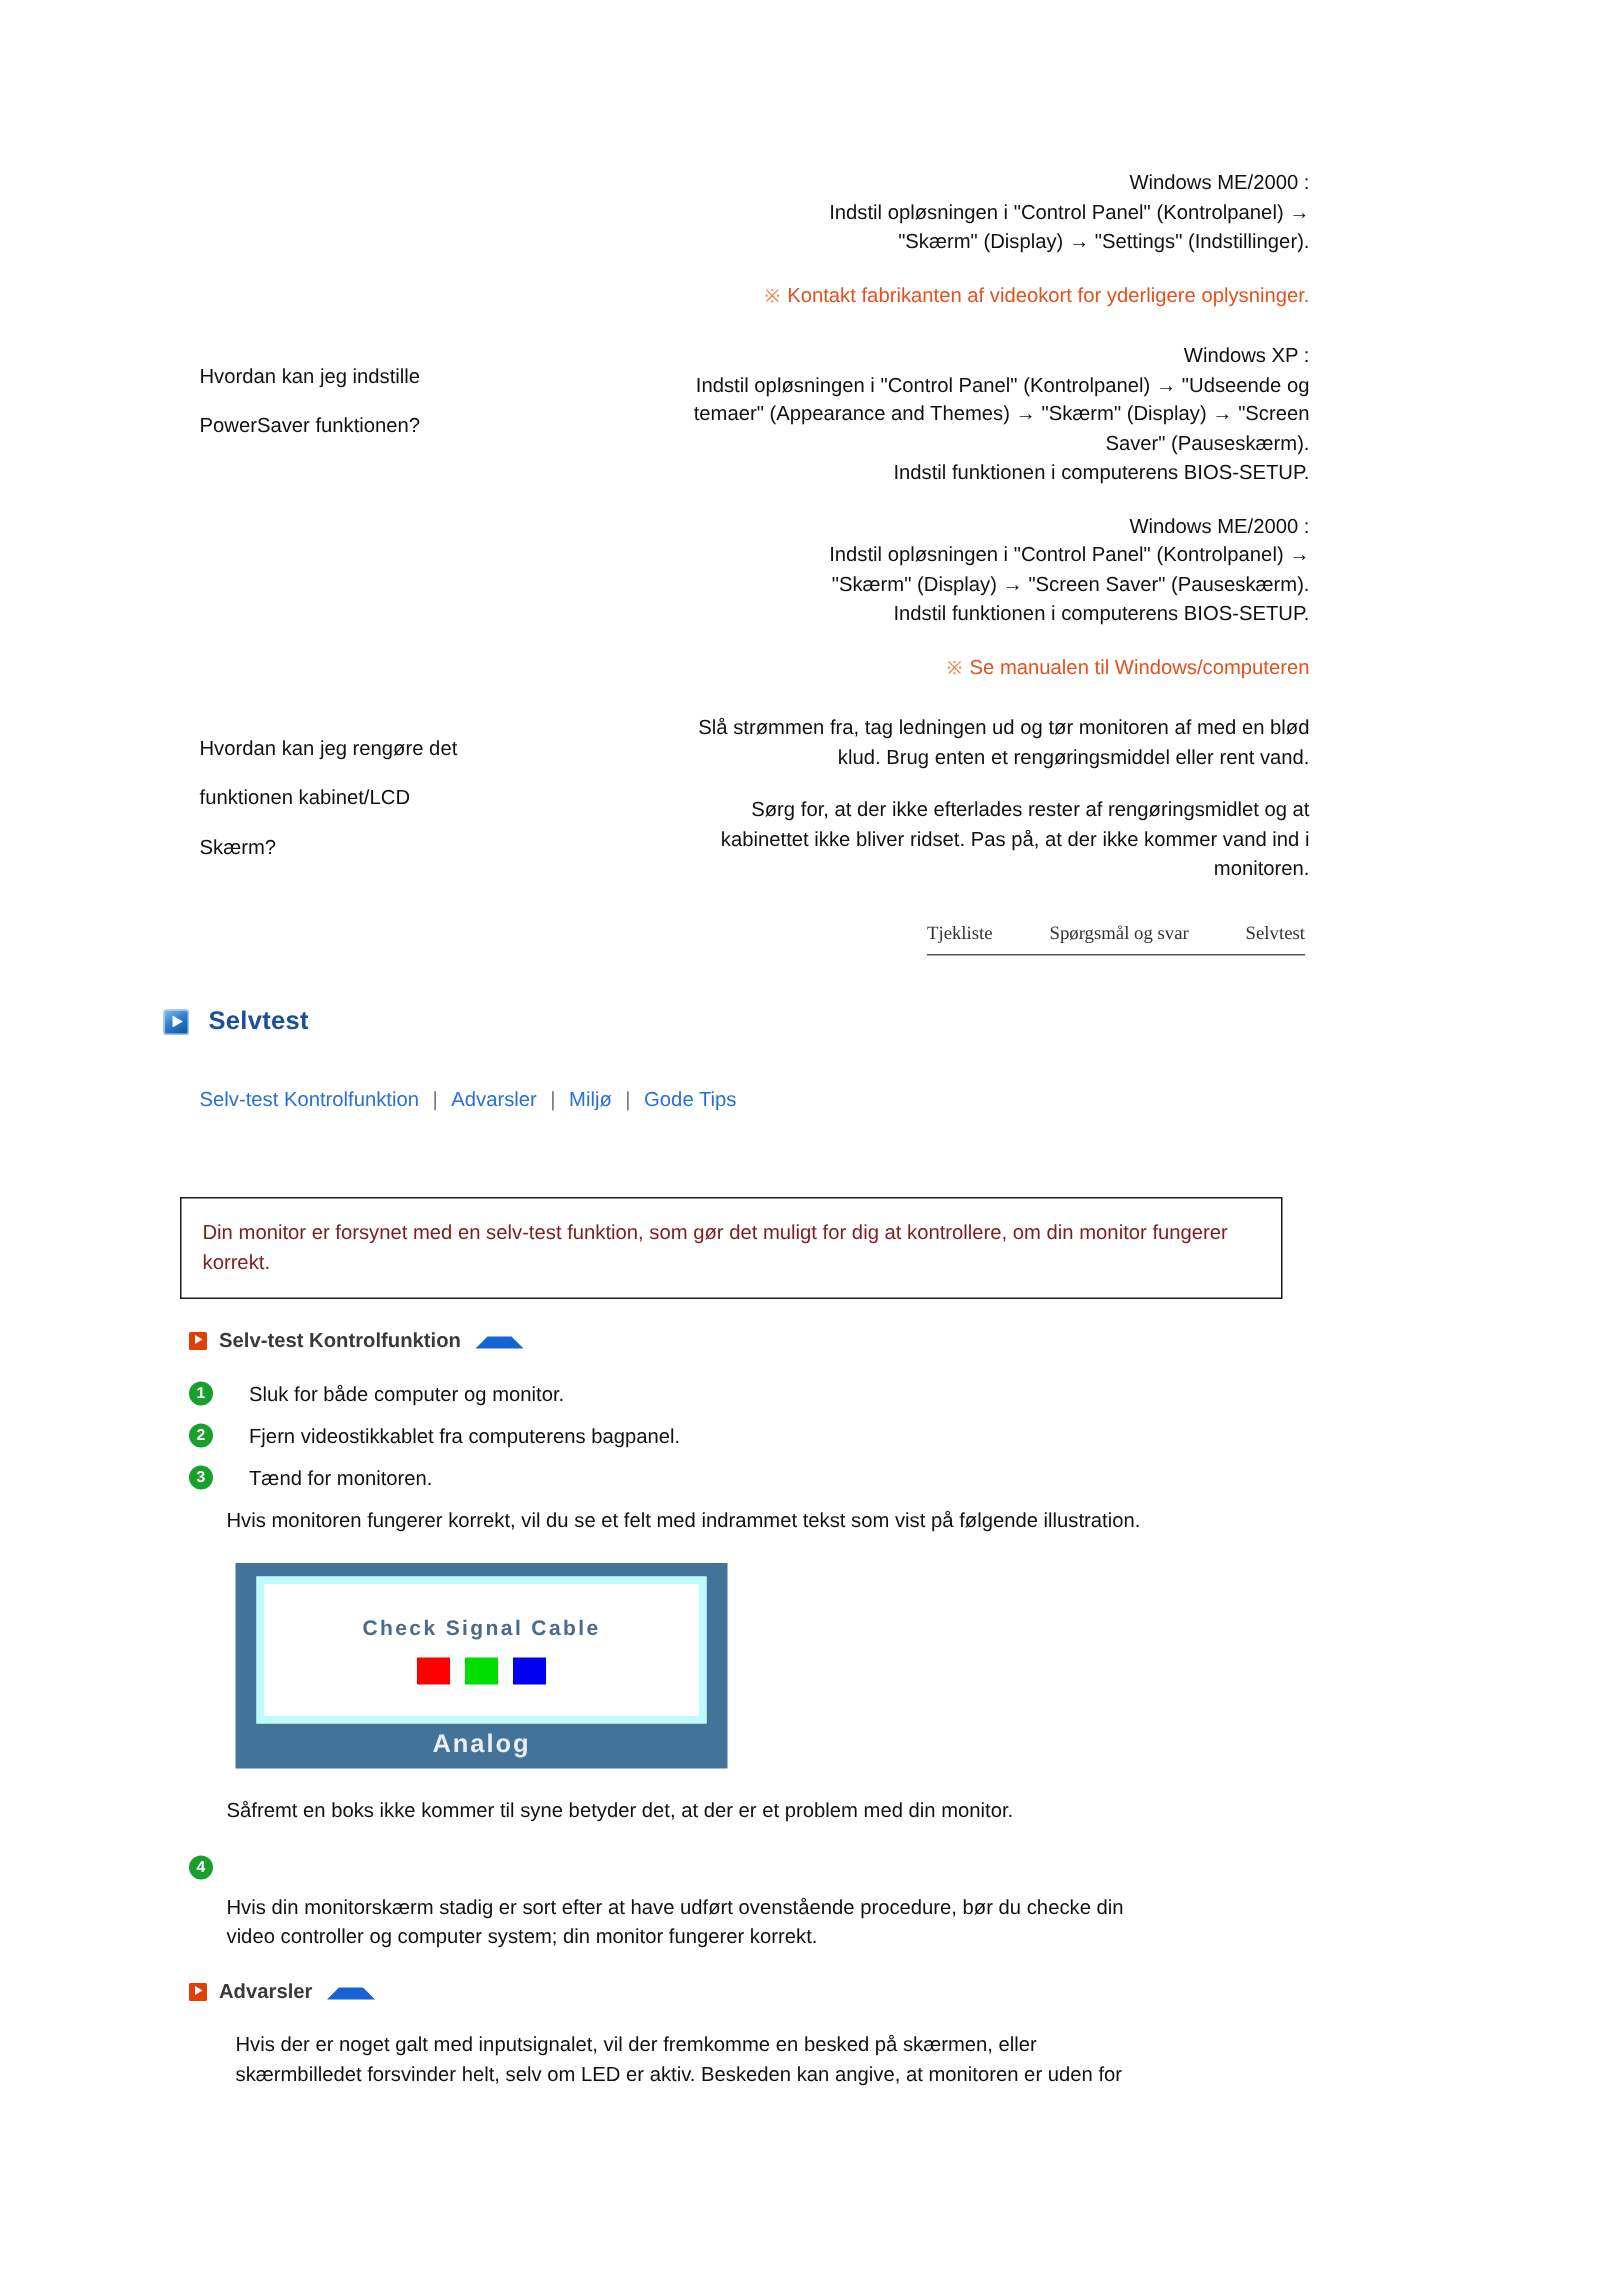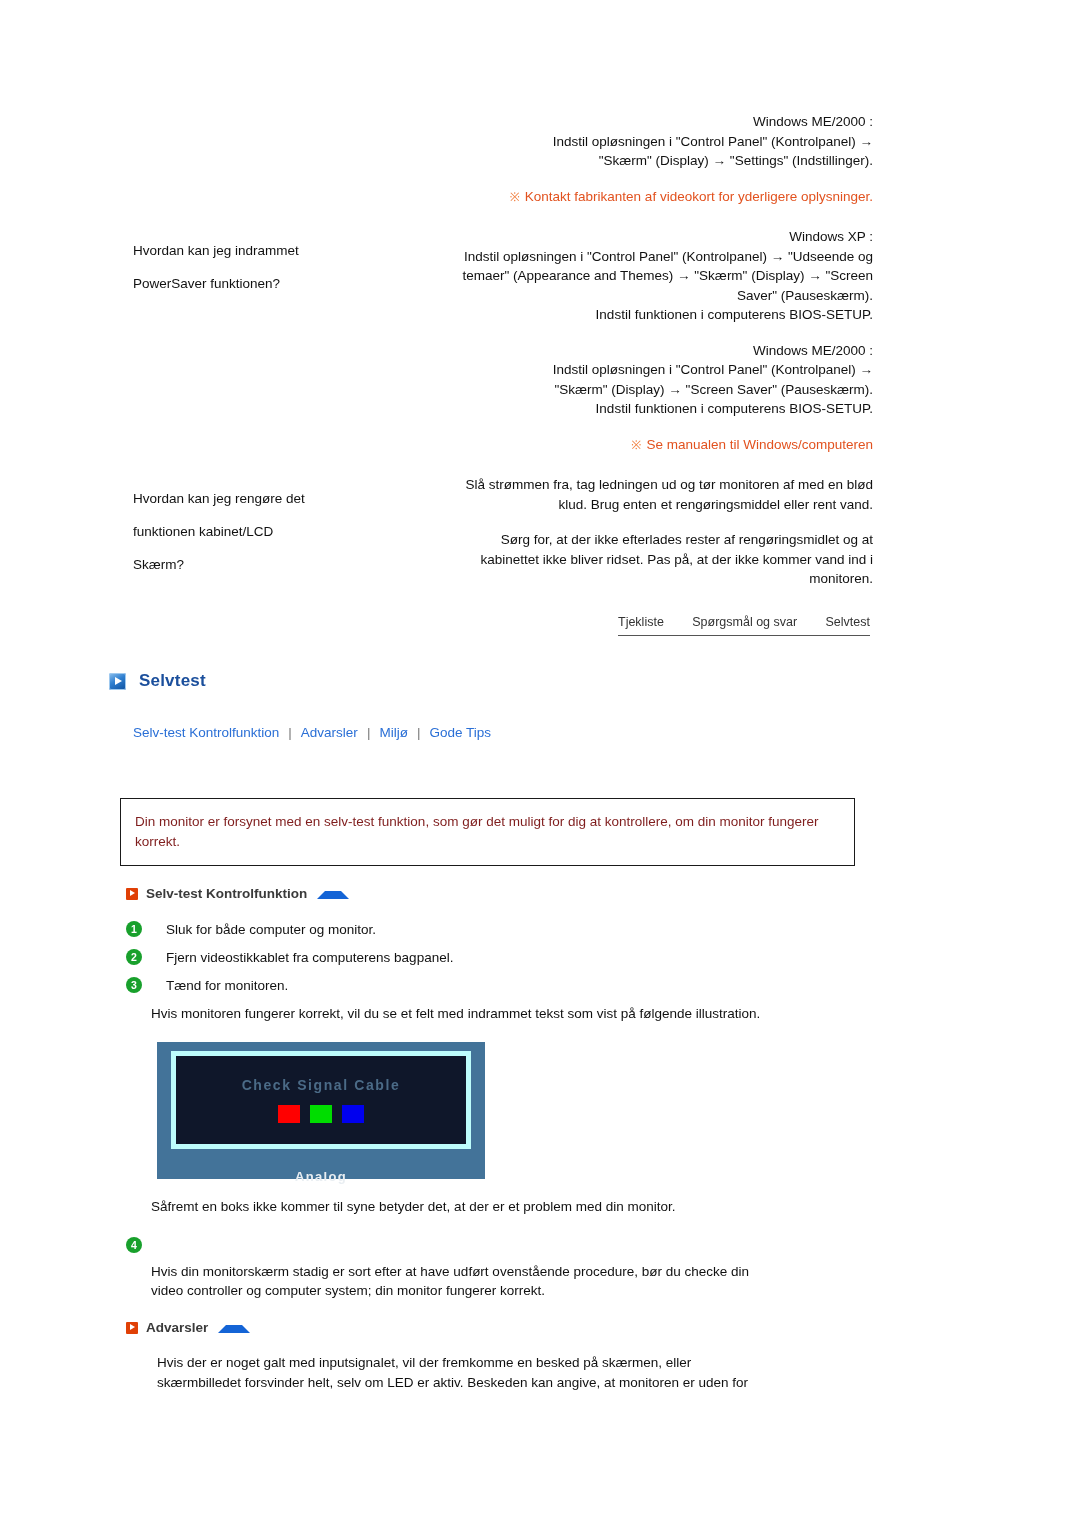--- a/index.html
+++ b/index.html
@@ -54,20 +54,21 @@
     margin-right: 5px;
     font-size: 12px;
   }
 
   
   .crumb-wrap {
     position: absolute;
     left: 618px;
     top: 615px;
     width: 252px;
+    font-family: Liberation Serif, serif;
   }
   .crumb-items {
     display: flex;
     justify-content: space-between;
     font-size: 12.5px;
     color: #333;
     padding-bottom: 6px;
   }
   .crumb-rule {
     border-bottom: 1.5px solid #555;
@@ -228,21 +229,21 @@
     top: 1042px;
     width: 328px;
     height: 137px;
     background: #437399;
     box-sizing: border-box;
     padding: 9px 14px 0 14px;
   }
   .monitor-screen {
     width: 100%;
     height: 98px;
-    background: #0f172a;
+    background: #ffffff;
     border: 5px solid #bdfcfb;
     box-sizing: border-box;
     display: flex;
     flex-direction: column;
     align-items: center;
     justify-content: center;
   }
   .screen-msg {
     font-size: 14px;
     font-weight: bold;
@@ -250,25 +251,25 @@
     letter-spacing: 1.6px;
     margin-bottom: 12px;
   }
   .rgb-row { display: flex; gap: 10px; }
   .rgb-sq { width: 22px; height: 18px; }
   .rgb-r { background: #FF0000; }
   .rgb-g { background: #00DD00; }
   .rgb-b { background: #0000EE; }
   .monitor-label {
     text-align: center;
-    font-size: 13px;
+    font-size: 17px;
     font-weight: bold;
     color: #e9eef2;
     letter-spacing: 1.3px;
-    margin-top: 20px;
+    margin-top: 4px;
   }
 
   
   .after-mon {
     position: absolute;
     left: 151px;
     top: 1197px;
     width: 740px;
     font-size: 13.5px;
     line-height: 19px;
@@ -303,21 +304,21 @@
       <p>"Skærm" (Display) → "Settings" (Indstillinger).</p>
       <div class="gap-md"></div>
       <p class="note"><span class="mark">※</span><span>Kontakt fabrikanten af videokort for yderligere oplysninger.</span></p>
     </div>
   </div>
 
   <div class="gap-lg"></div>
 
   <div class="faq-row">
     <div class="faq-q">
-      <p>Hvordan kan jeg indrammet</p>
+      <p>Hvordan kan jeg indstille</p>
       <p>PowerSaver funktionen?</p>
     </div>
     <div class="faq-a">
       <p>Windows XP :</p>
       <p>Indstil opløsningen i "Control Panel" (Kontrolpanel) → "Udseende og</p>
       <p>temaer" (Appearance and Themes) → "Skærm" (Display) → "Screen</p>
       <p>Saver" (Pauseskærm).</p>
       <p>Indstil funktionen i computerens BIOS-SETUP.</p>
       <div class="gap-md"></div>
       <p>Windows ME/2000 :</p>

